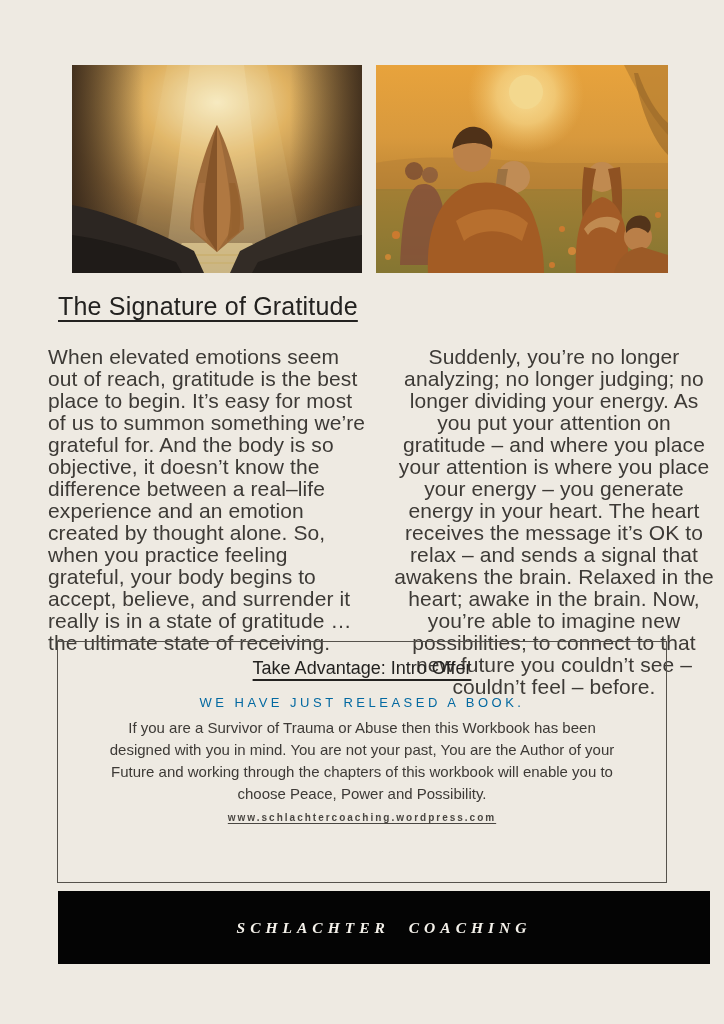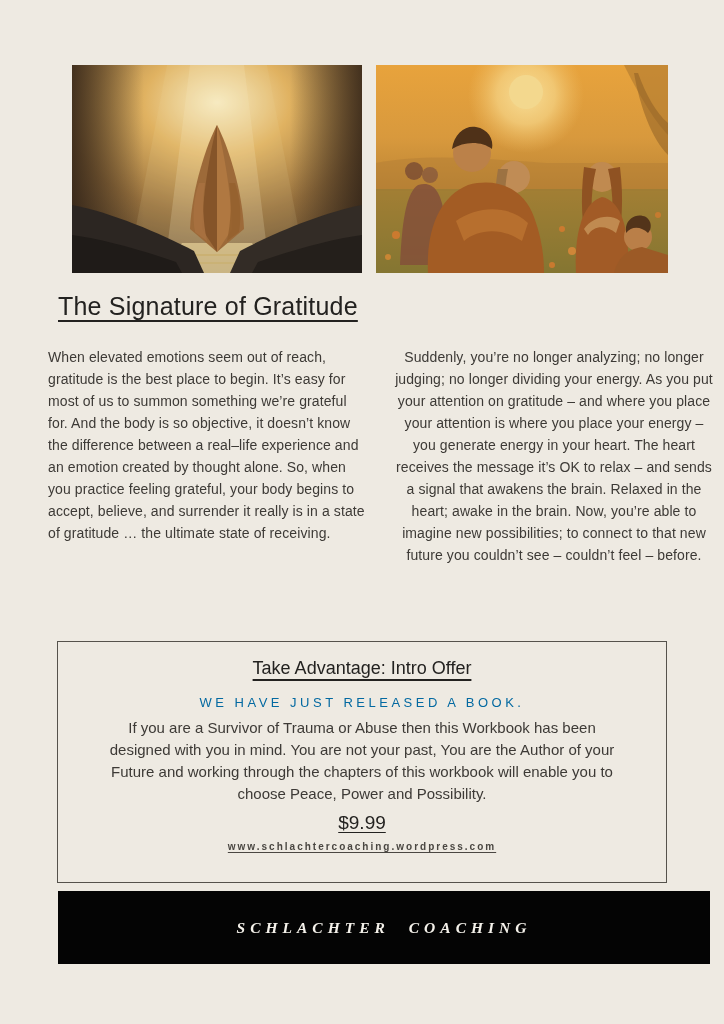--- a/index.html
+++ b/index.html
@@ -29,21 +29,21 @@
     font-weight: 500;
     color: #232220;
     letter-spacing: 0.2px;
     text-decoration: underline;
     text-underline-offset: 5px;
     text-decoration-thickness: 1.5px;
   }
   .col {
     position: absolute;
     top: 346px;
-    font-size: 14px;
+    font-size: 21px;
     line-height: 22px;
     color: #3d3a36;
     letter-spacing: 0.1px;
   }
   .col-left  { left: 48px;  width: 318px; }
   .col-right { left: 394px; width: 320px; text-align: center; }
 
   
   .offer-box {
     position: absolute;
@@ -209,21 +209,20 @@
   </figure>
 
   <h1 class="article-title">The Signature of Gratitude</h1>
   <p class="col col-left">When elevated emotions seem out of reach, gratitude is the best place to begin. It’s easy for most of us to summon something we’re grateful for. And the body is so objective, it doesn’t know the difference between a real–life experience and an emotion created by thought alone. So, when you practice feeling grateful, your body begins to accept, believe, and surrender it really is in a state of gratitude … the ultimate state of receiving.</p>
   <p class="col col-right">Suddenly, you’re no longer analyzing; no longer judging; no longer dividing your energy. As you put your attention on gratitude – and where you place your attention is where you place your energy – you generate energy in your heart. The heart receives the message it’s OK to relax – and sends a signal that awakens the brain. Relaxed in the heart; awake in the brain. Now, you’re able to imagine new possibilities; to connect to that new future you couldn’t see – couldn’t feel – before.</p>
 
   <section class="offer-box">
     <h2 class="offer-title">Take Advantage: Intro Offer</h2>
     <div class="offer-kicker">WE HAVE JUST RELEASED A BOOK.</div>
     <p class="offer-body">If you are a Survivor of Trauma or Abuse then this Workbook has been designed with you in mind. You are not your past, You are the Author of your Future and working through the chapters of this workbook will enable you to choose Peace, Power and Possibility.</p>
-    <div class="offer-price">$9.99</div>
     <div>
       <a class="offer-url">www.schlachtercoaching.wordpress.com</a>
     </div>
   </section>
 
   <footer class="footer-bar">
     <span class="brand">SCHLACHTER COACHING</span>
   </footer>
 
 </div>

